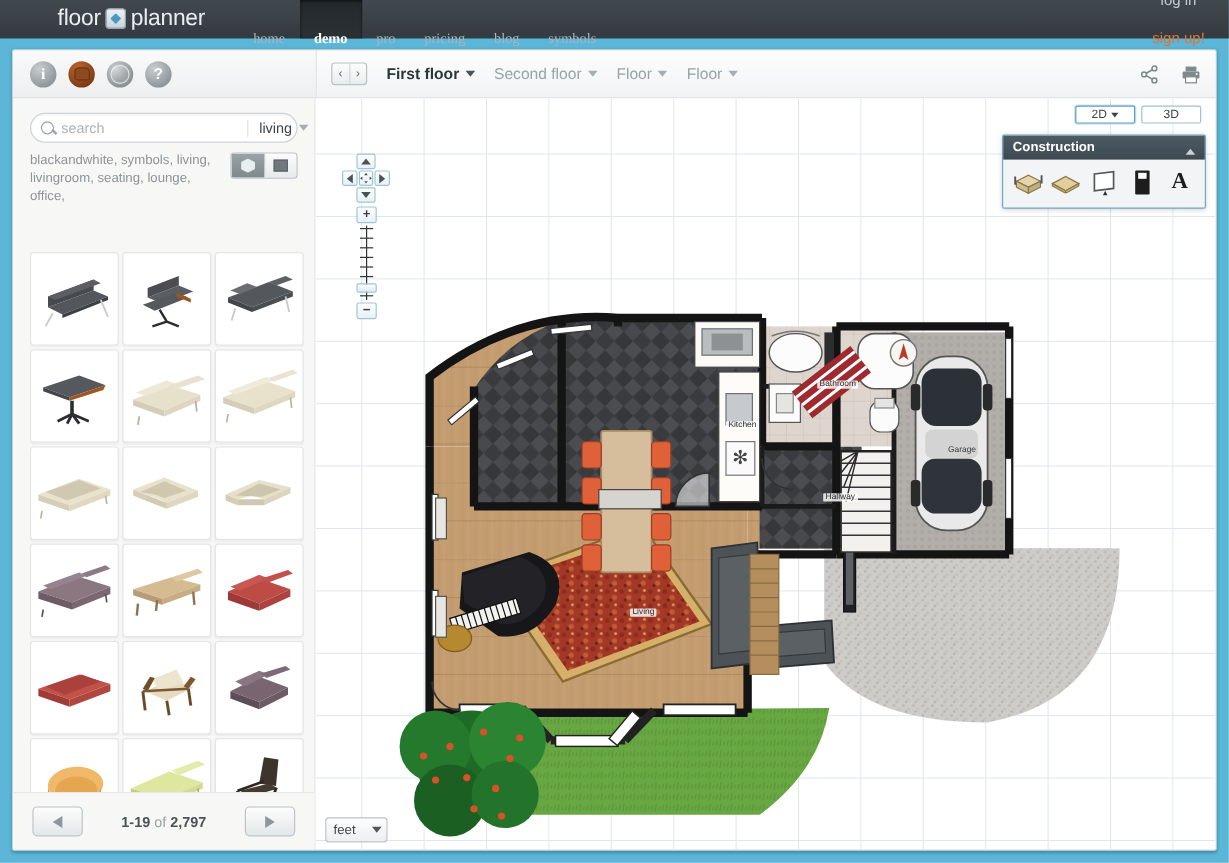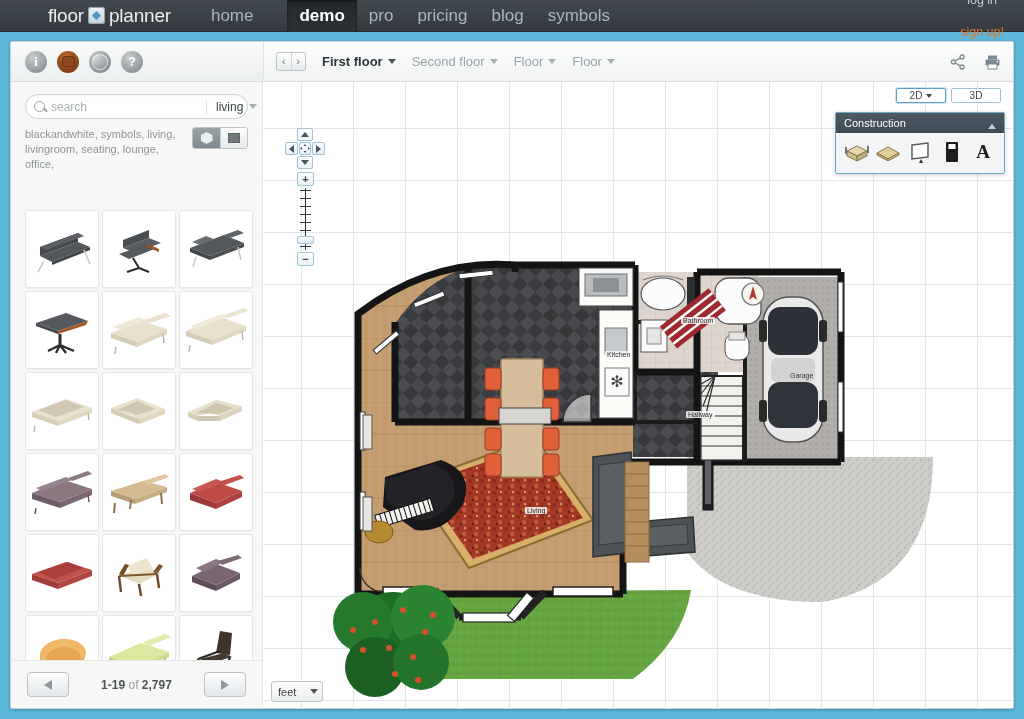--- a/index.html
+++ b/index.html
@@ -23,28 +23,27 @@
     background:linear-gradient(#eef3f6,#c6d3da);
     display:flex; align-items:center; justify-content:center;
     box-shadow:0 0 0 1px #8fa3ae inset;
   }
   #logo .mark i {
     display:block; width:9px; height:9px; background:#4c97c4;
     clip-path:polygon(50% 0,100% 50%,50% 100%,0 50%);
   }
   #navlinks { display:flex; align-items:center; margin-left:28px; height:32px; }
   .navlink {
-    color:#aab4bb; font-size:17px; padding:0 12px; height:32px;
-    line-height:32px; cursor:pointer; text-decoration:none;
+    color:#aab4bb; font-size:12px; padding:16px 12px; height:32px;
+    line-height:32px; cursor:pointer; text-decoration:none;font-family:Liberation Serif, serif;
   }
   .navlink.active {
     color:#fff; font-weight:bold;
     background:linear-gradient(#23282c,#2b3135);
     box-shadow:inset 0 1px 3px rgba(0,0,0,.6);
-    margin-left:22px;
   }
   #authlinks { margin-left:auto; margin-right:20px; display:flex; gap:18px; align-items:center;flex-direction:column; }
   #authlinks .a1 { color:#c3cbd1; font-size:12.5px; cursor:pointer; }
   #authlinks .a2 { color:#e8732a; font-size:12.5px; cursor:pointer; }
 
   
   #app {
     position:absolute; left:10px; top:41px; width:1004px; height:668px;
     background:#fbfbfb; border:1px solid #c9d3d8;
     border-radius:2px; overflow:hidden;
@@ -198,21 +197,21 @@
   .ddb .c { width:0;height:0;border-left:3px solid transparent;border-right:3px solid transparent;
             border-top:4px solid #3c4448; }
 
   
   #construction {
     position:absolute; right:8px; top:30px; width:170px;
     border:1px solid #6fa8c6; border-radius:2px; background:#f2f4f5;
     box-shadow:0 1px 4px rgba(0,0,0,.18);
   }
   #construction h4 {
-    background:linear-gradient(#4d5b64,#3d4951); color:#fff; font-size:11px; font-weight:normal;
+    background:linear-gradient(#4d5b64,#3d4951); color:#fff; font-size:11px; font-weight:bold;
     padding:4px 8px; display:flex; align-items:flex-end;
   }
   #construction h4 .up { margin-left:auto; width:0;height:0;
     border-left:4px solid transparent;border-right:4px solid transparent;border-bottom:5px solid #c8d2d8; cursor:pointer; }
   #ctools { display:flex; align-items:center; justify-content:space-around; padding:7px 5px 9px 5px; }
   #ctools > div { cursor:pointer; display:flex; align-items:center; justify-content:center; width:28px; height:24px; }
 
   
   #scalebar {
     position:absolute; left:8px; bottom:6px; display:flex; align-items:flex-end; gap:12px;

